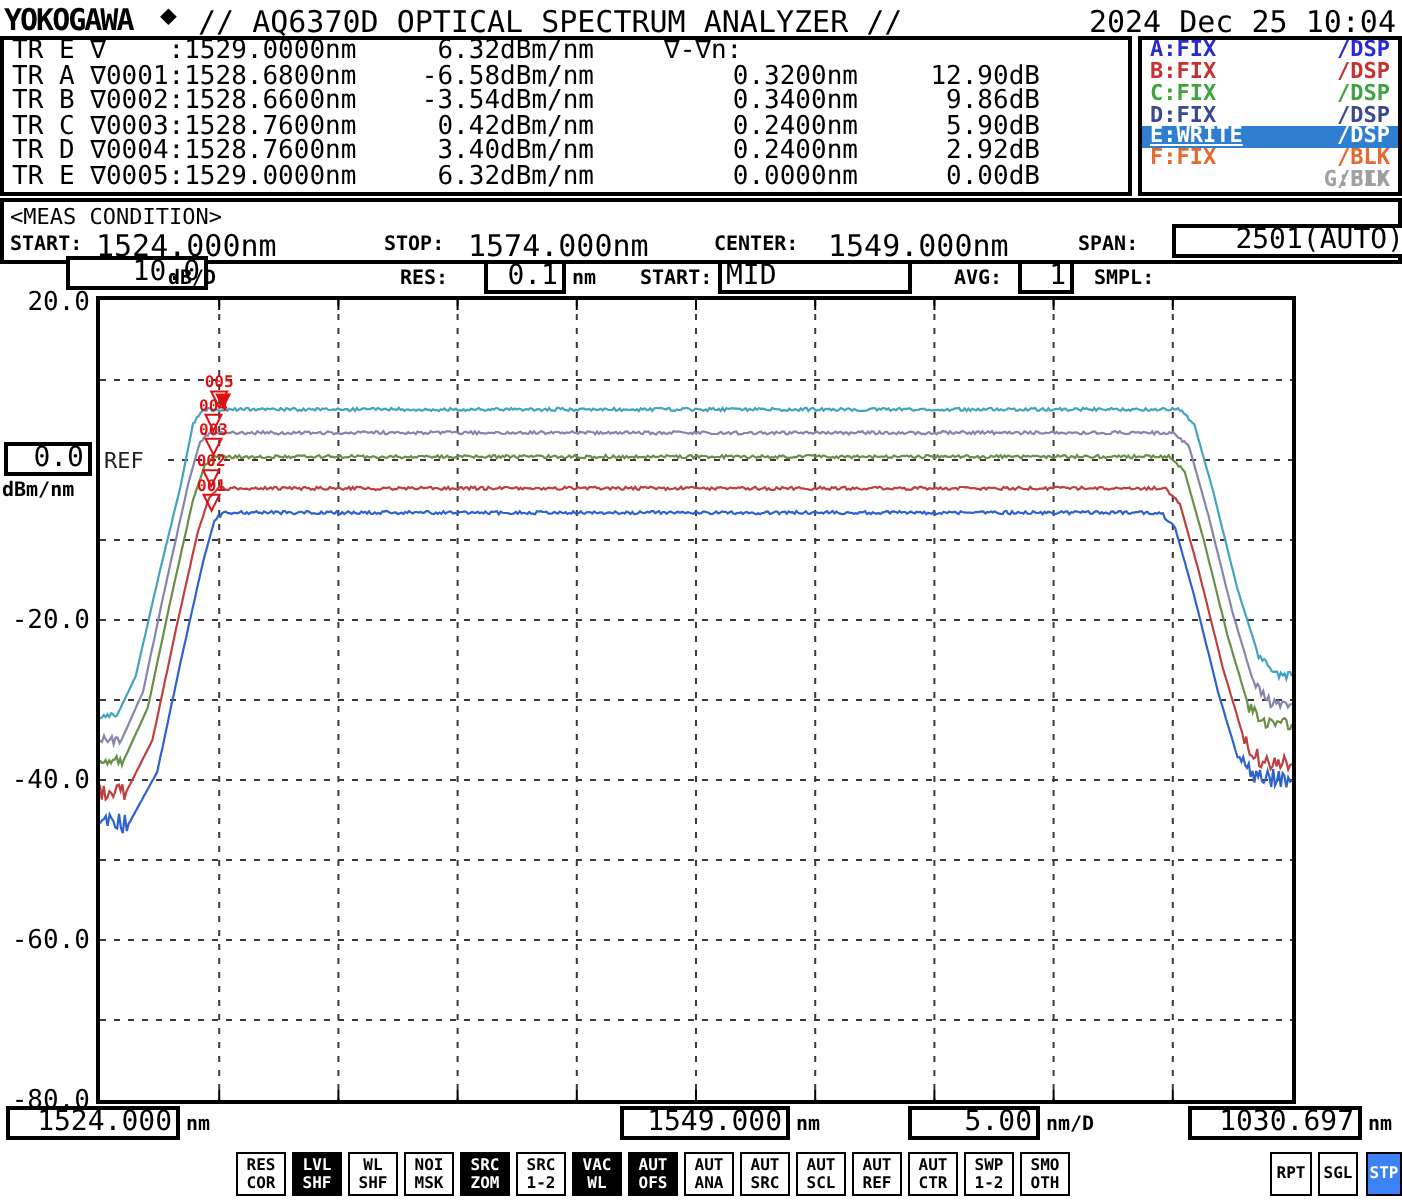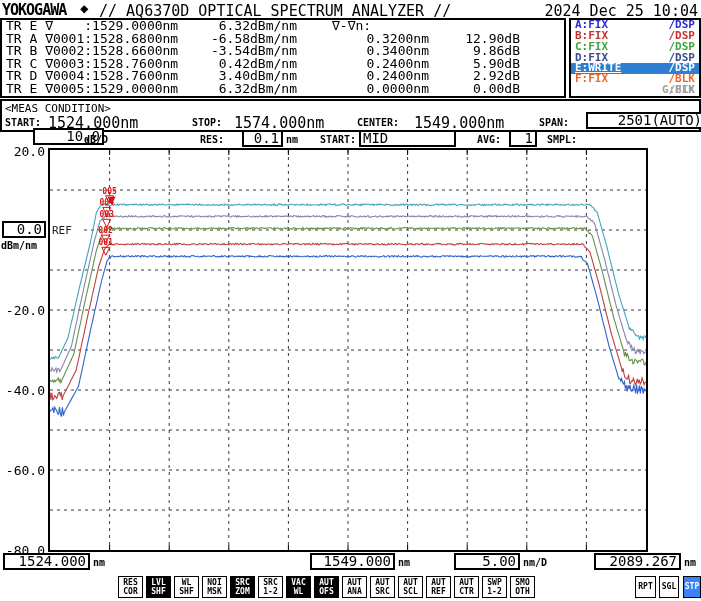--- a/index.html
+++ b/index.html
@@ -196,21 +196,21 @@
         <path d="M61.6 54.72 l-4 -8 l8 0 Z" fill="#dd1111" stroke="none"></path>
       </svg>
   </div>
 
   <div class="vbox" style="left:3px;top:553px;width:87px">1524.000</div>
   <div class="slab" style="left:93px;top:557px">nm</div>
   <div class="vbox" style="left:310px;top:553px;width:85px">1549.000</div>
   <div class="slab" style="left:398px;top:557px">nm</div>
   <div class="vbox" style="left:454px;top:553px;width:66px">5.00</div>
   <div class="slab" style="left:523px;top:557px">nm/D</div>
-  <div class="vbox" style="left:594px;top:553px;width:87px">2089.267</div>
+  <div class="vbox" style="left:594px;top:553px;width:87px">1030.697</div>
   <div class="slab" style="left:684px;top:557px">nm</div>
 
   <div id="softkeys">
       <div class="skey" style="left: 118px; top: 576px;">
         <div>RES</div>
         <div>COR</div>
       </div>
       <div class="skey inv" style="left: 146px; top: 576px;">
         <div>LVL</div>
         <div>SHF</div>

